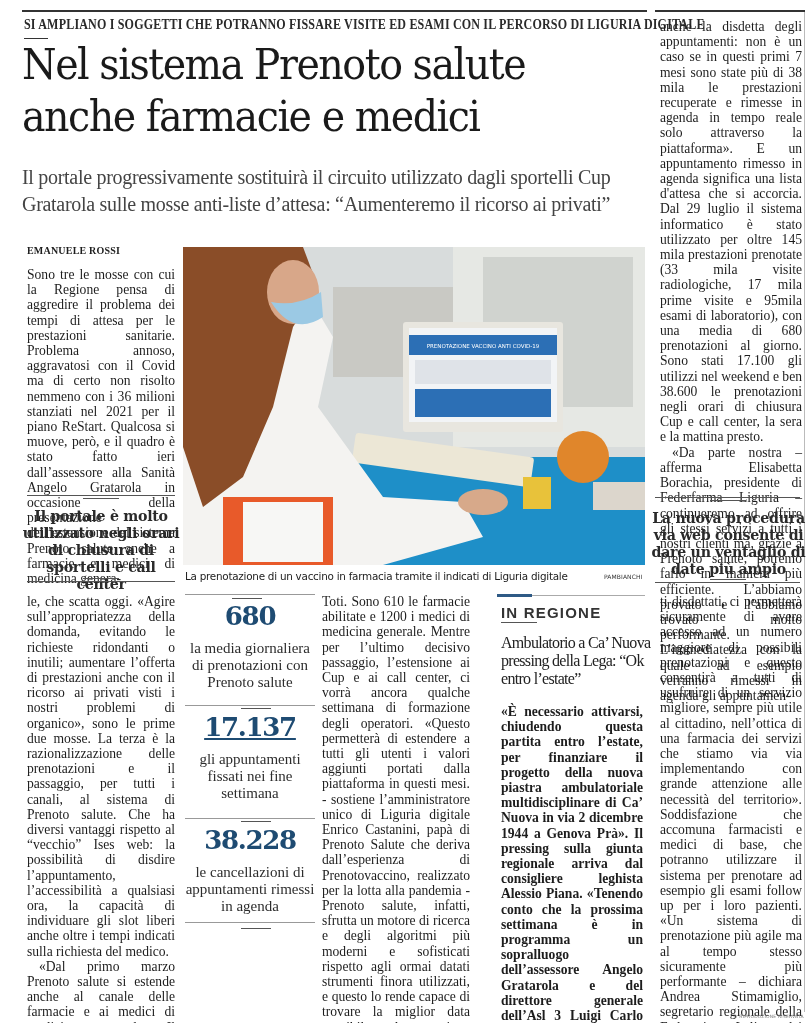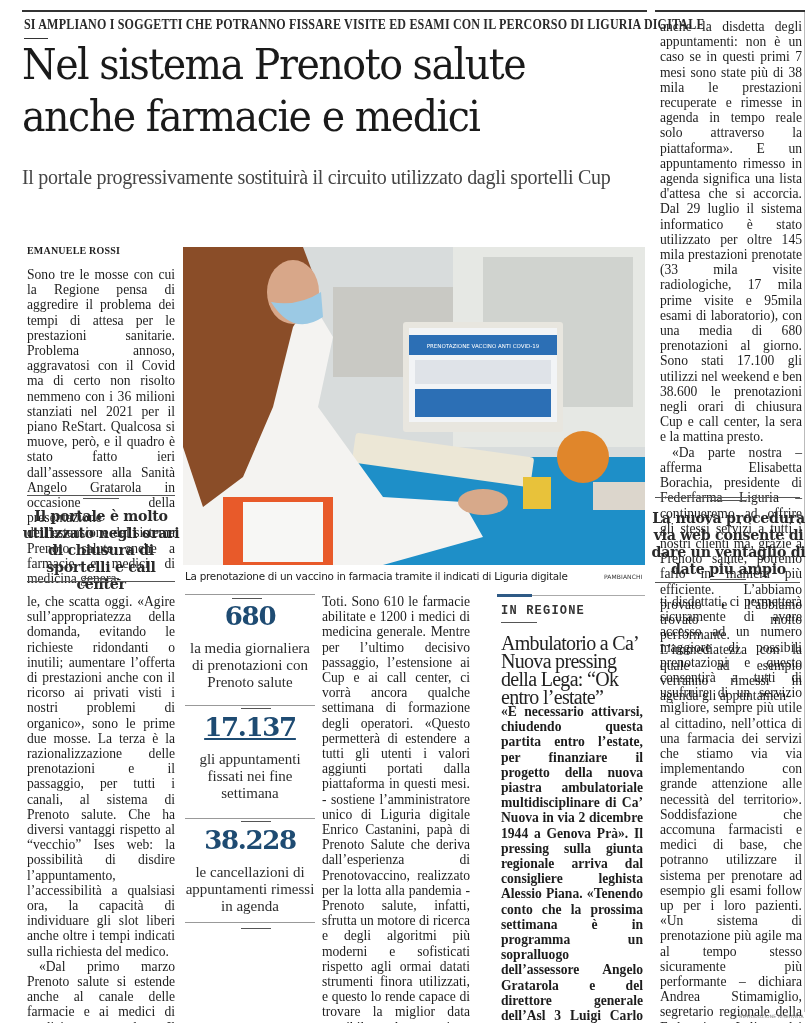--- a/index.html
+++ b/index.html
@@ -22,42 +22,43 @@
   .pull{font-family:"DejaVu Serif",serif;font-size:14.2px;line-height:17px;font-weight:bold;text-align:center;color:#2a2a2a;letter-spacing:-0.3px;}
   .pull-rule{height:1px;background:#555;}
   .pull-mini{height:1px;background:#555;width:36px;}
   .photo{left:183px;top:247px;width:462px;height:318px;overflow:hidden;background:#cfd6d9;}
   .caption{left:185px;top:570px;font-family:"DejaVu Sans",sans-serif;font-size:10.4px;color:#222;letter-spacing:-0.25px;}
   .credit{left:604px;top:573px;font-family:"DejaVu Sans",sans-serif;font-size:6px;color:#333;letter-spacing:0.1px;}
   .stat-num{font-family:"DejaVu Serif",serif;font-weight:bold;color:#1e4b72;font-size:26px;text-align:center;width:130px;letter-spacing:-1.3px;}
   .stat-lbl{font-family:"Liberation Serif",serif;font-size:15px;line-height:17px;color:#2d2d2d;text-align:center;width:130px;}
   .vrule{width:1px;background:#bbb;}
   .hrule{height:1px;background:#999;}
-  .inreg{left:501px;top:604px;font-family:Liberation Mono, monospace;font-weight:bold;font-size:12px;letter-spacing:1.2px;color:#333;}
-  .side-title{left:501px;top:634px;width:150px;font-family:"Liberation Serif",serif;font-size:20px;line-height:18px;color:#222;letter-spacing:-0.7px;}
+  .inreg{left:501px;top:604px;font-family:Liberation Sans, sans-serif;font-weight:bold;font-size:15px;letter-spacing:1.2px;color:#333;}
+  .side-title{left:501px;top:634px;width:150px;font-family:"Liberation Serif",serif;font-size:16px;line-height:18px;color:#222;letter-spacing:-0.7px;}
   .c3 p{font-weight:bold;}
   .repro{left:733px;top:1014px;font-family:"DejaVu Sans",sans-serif;font-size:4.5px;color:#777;letter-spacing:0.2px;}
 </style>
 </head>
 <body>
 
 <div class="abs topline"></div>
 <div class="abs topline-r"></div>
 <div class="abs vrule" style="left:804px;top:12px;height:1000px;"></div>
 
 <div class="abs kicker">SI AMPLIANO I SOGGETTI CHE POTRANNO FISSARE VISITE ED ESAMI CON IL PERCORSO DI LIGURIA DIGITALE</div>
 <div class="abs kicker-rule"></div>
 
 <div class="abs headline">
   <div>Nel sistema Prenoto salute</div>
   <div>anche farmacie e medici</div>
 </div>
 
 <div class="abs subhead">
   <div>Il portale progressivamente sostituirà il circuito utilizzato dagli sportelli Cup</div>
+  <div>Gratarola sulle mosse anti-liste d’attesa: “Aumenteremo il ricorso ai privati”</div>
 </div>
 
 <div class="abs byline">EMANUELE ROSSI</div>
 
 <div class="abs col c1" style="top:267px;">
   <p class="noind">Sono tre le mosse con cui la Regione pensa di aggredire il problema dei tempi di attesa per le prestazioni sanitarie. Problema annoso, aggravatosi con il Covid ma di certo non risolto nemmeno con i 36 milioni stanziati nel 2021 per il piano ReStart. Qualcosa si muove, però, e il quadro è stato fatto ieri dall’assessore alla Sanità Angelo Gratarola in occasione della presentazione dell’estensione del sistema Prenoto salute anche a farmacie e medici di medicina genera-</p>
 </div>
 
 <div class="abs pull-rule" style="left:27px;top:495px;width:148px;"></div>
 <div class="abs pull-mini" style="left:83px;top:498px;"></div>

